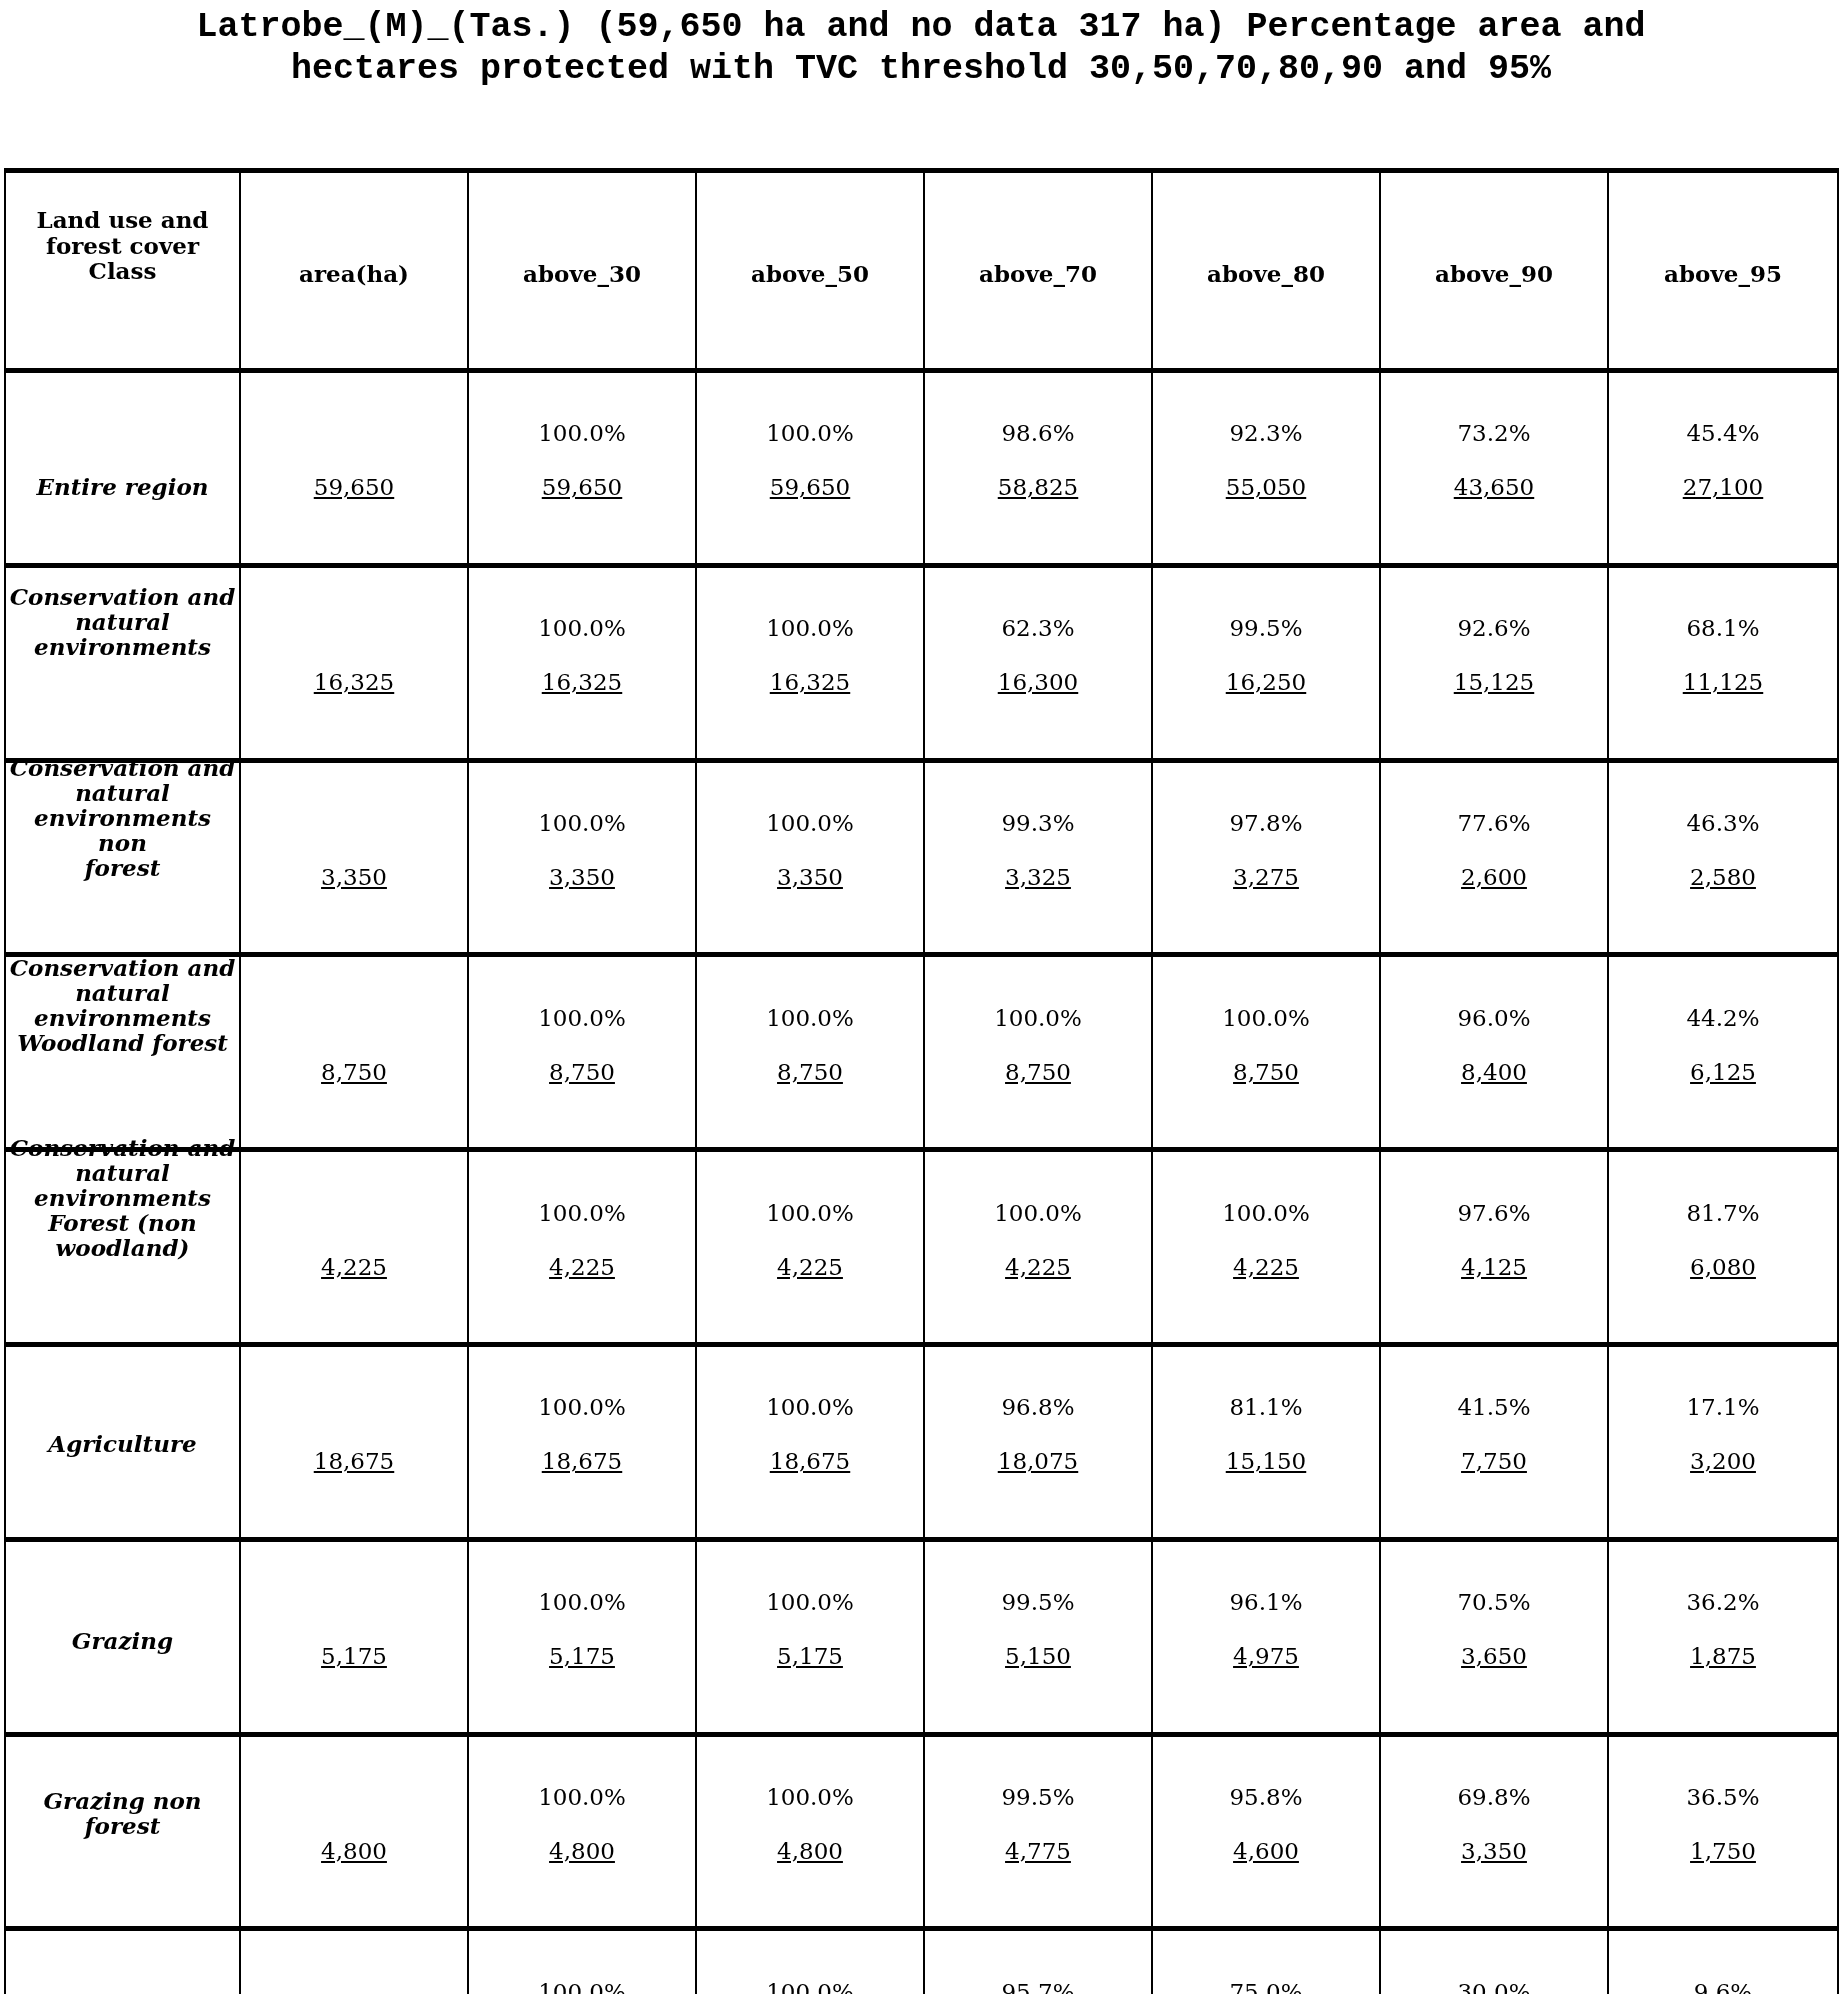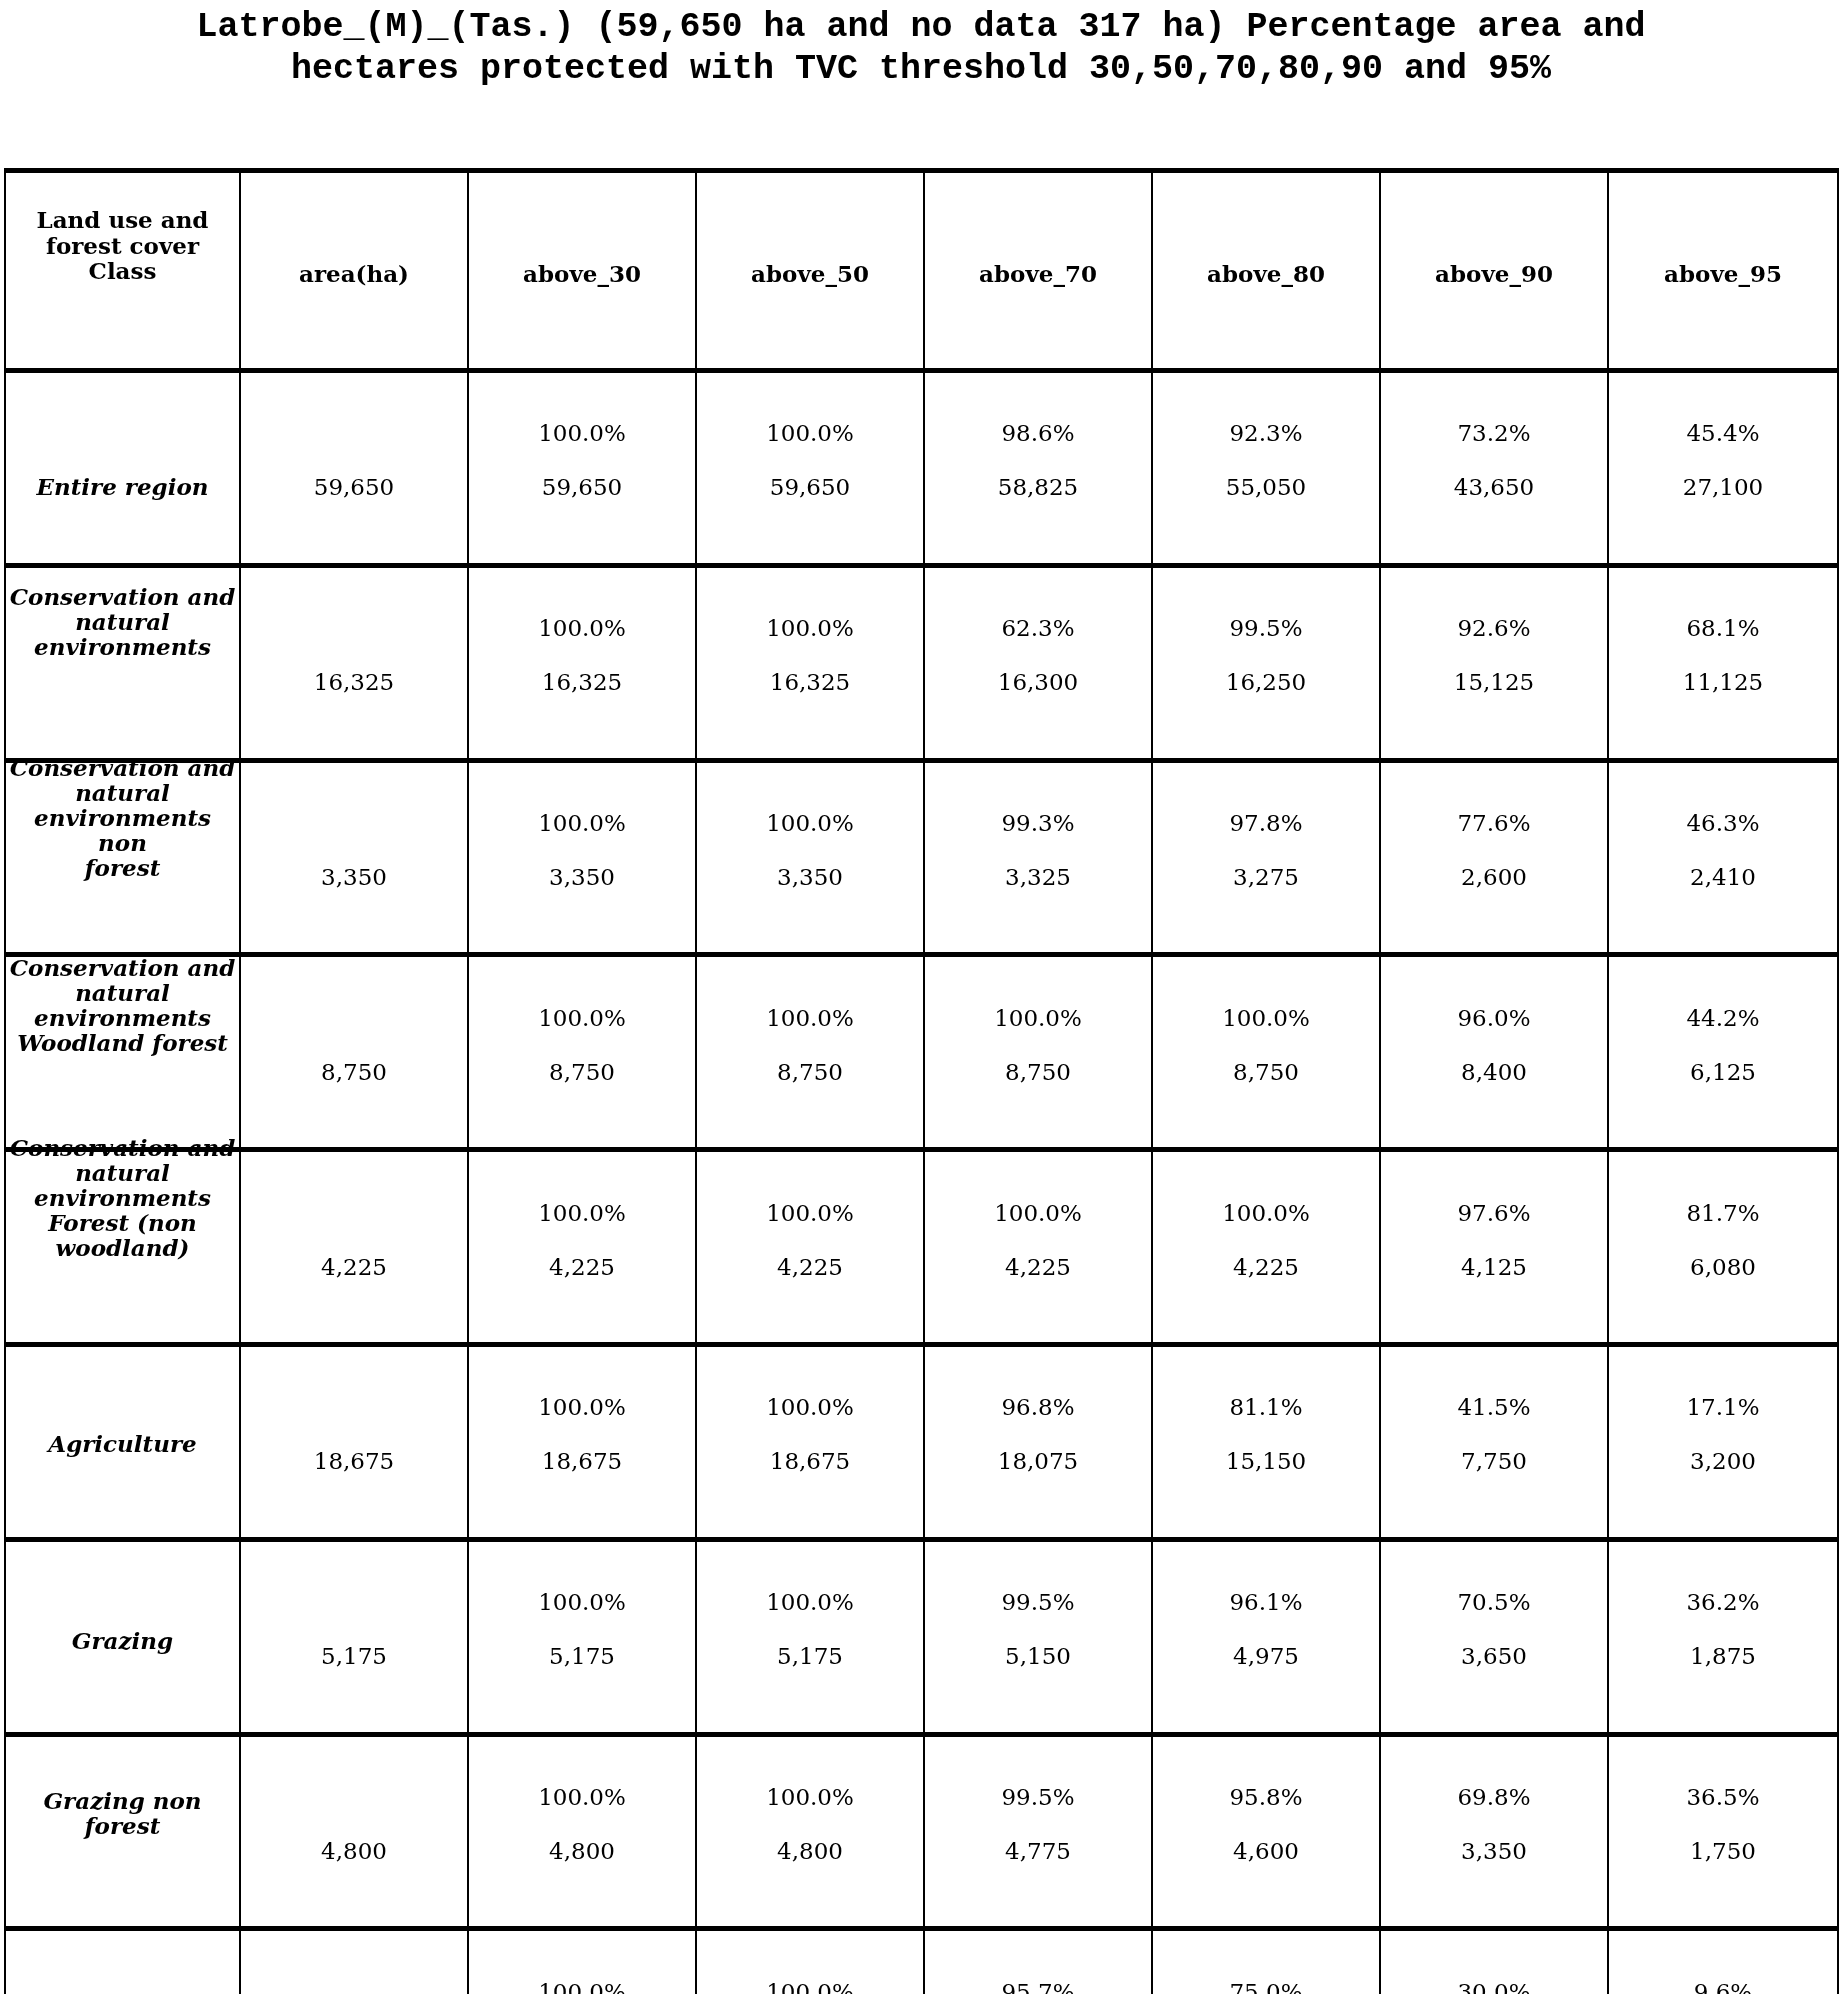--- a/index.html
+++ b/index.html
@@ -18,21 +18,21 @@
   .cell{position:relative;box-sizing:border-box;border-right:2.8px solid #000;border-bottom:5.2px solid #000;overflow:visible;}
   .cell.lastcol{border-right:none;}
   .th{display:flex;align-items:center;justify-content:center;text-align:center;
       font-weight:bold;font-size:23px;line-height:25.5px;white-space:pre-line;}
   .th > div{transform:translateY(var(--ly,-8px));margin-top:22px;}
   .rowlabel{display:flex;align-items:center;justify-content:center;text-align:center;
       font-weight:bold;font-size:23px;line-height:25px;white-space:pre-line;font-style:italic;}
   .rowlabel > div{transform:translateY(var(--ly,0px));}
   .pct,.val{position:absolute;left:0;right:0;text-align:center;font-size:23px;line-height:25px;}
   .pct{top:25.5%;}
-  .val{top:54%;}
+  .val{top:54%;text-decoration:underline;}
 </style>
 </head>
 <body>
 
 <div class="title">
   <div>Latrobe_(M)_(Tas.) (59,650 ha and no data 317 ha) Percentage area and</div>
   <div>hectares protected with TVC threshold 30,50,70,80,90 and 95%</div>
 </div>
 
 <div class="tbl">
@@ -130,21 +130,21 @@
   <div class="cell">
       <div class="pct">97.8%</div>
       <div class="val">3,275</div>
     </div>
   <div class="cell">
       <div class="pct">77.6%</div>
       <div class="val">2,600</div>
     </div>
   <div class="cell lastcol">
       <div class="pct">46.3%</div>
-      <div class="val">2,410</div>
+      <div class="val">2,580</div>
     </div>
 
   <div class="cell rowlabel" style="--ly:-47px"><div>Conservation and
 natural
 environments
 Woodland forest</div></div>
   <div class="cell">
       <div class="val">8,750</div>
     </div>
   <div class="cell">

